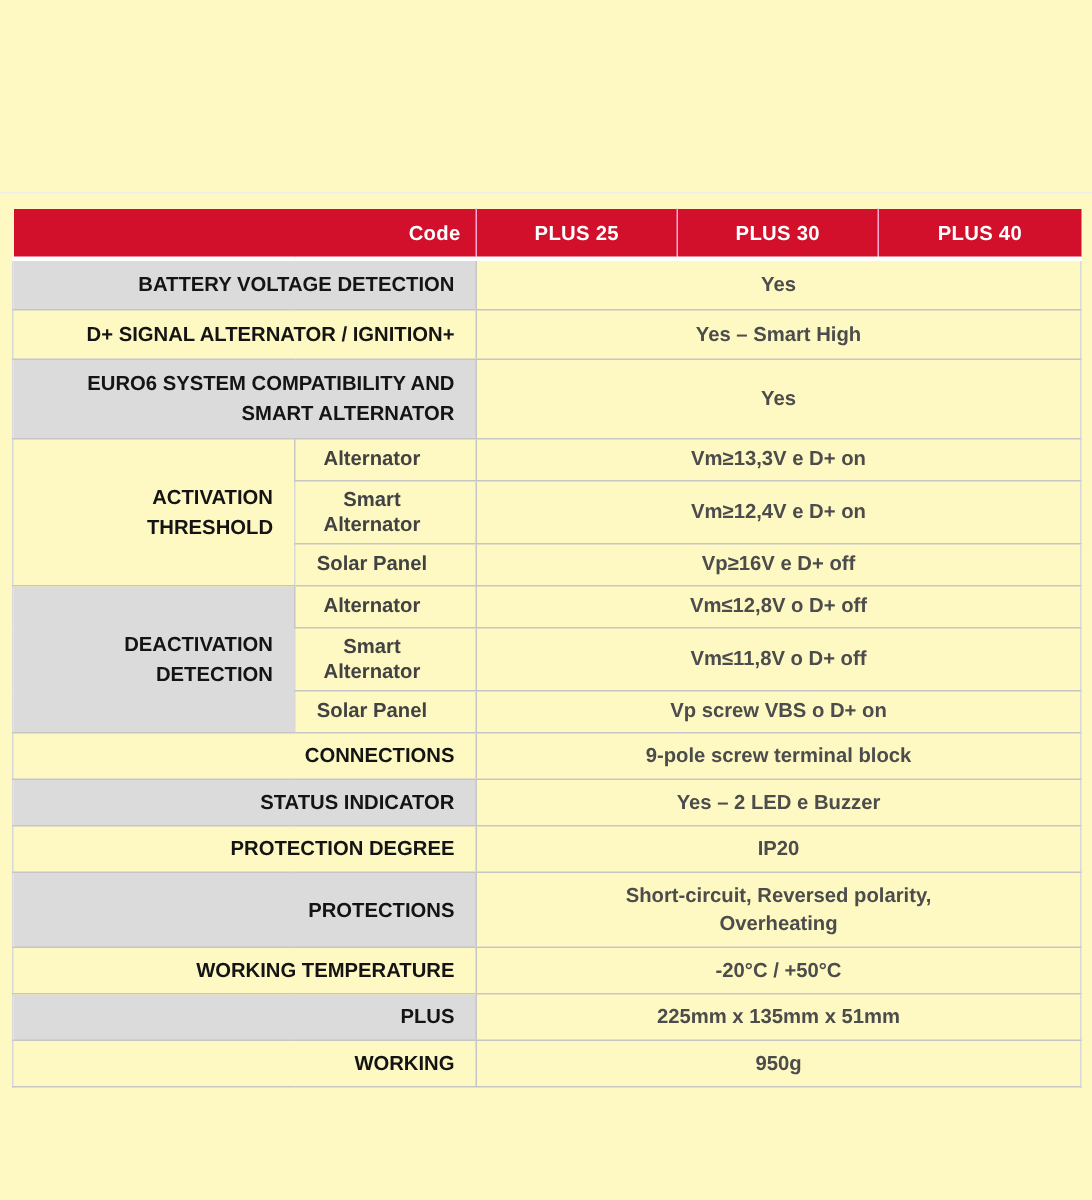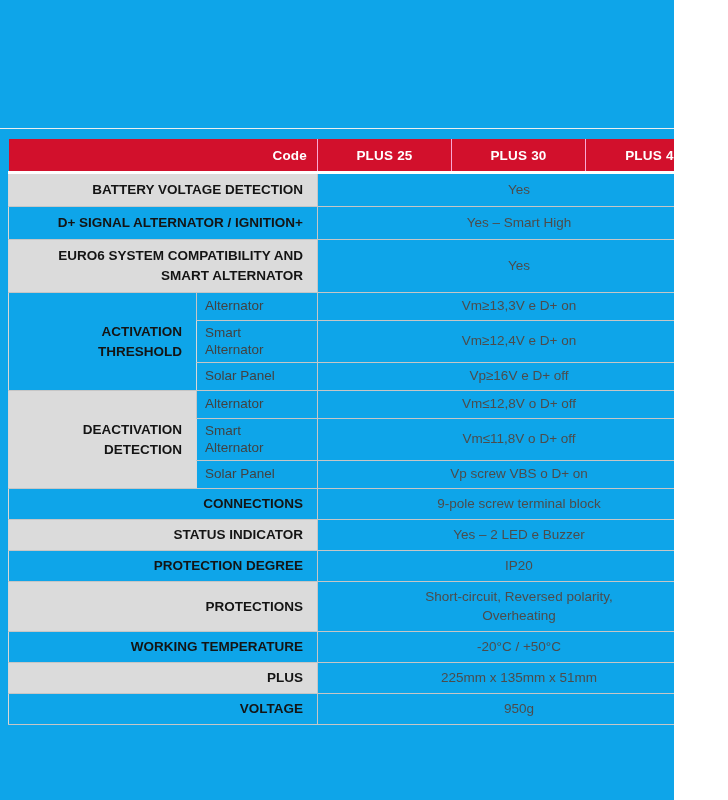--- a/index.html
+++ b/index.html
@@ -3,23 +3,23 @@
 <meta charset="utf-8">
 <style>
   html, body {
     margin: 0;
     padding: 0;
     background: #ffffff;
     font-family: "Liberation Sans", "DejaVu Sans", sans-serif;
   }
   .page {
     position: relative;
-    width: 674px;
+    width: 728px;
     height: 800px;
-    background: #0ea5e9;
+    background: #fef9c3;
     overflow: hidden;
   }
   .top-rule {
     position: absolute;
     top: 128px;
     left: 0;
     width: 728px;
     height: 1px;
     background: #ededed;
   }
@@ -30,20 +30,21 @@
     width: 712px;
     border-collapse: collapse;
     table-layout: fixed;
   }
   td, th {
     vertical-align: middle;
     font-size: 13.5px;
     padding: 2px 8px;
     white-space: pre-line;
     overflow: hidden;
+    font-weight: bold;
   }
   
   thead th {
     background: #d2102c;
     color: #ffffff;
     font-weight: bold;
     text-align: center;
     height: 28px;
     border-bottom: 3px solid #ffffff;
     letter-spacing: 0.2px;
@@ -63,21 +64,21 @@
   tbody tr > td:last-child  { border-right: 1px solid #d8d8d8; }
   td.lbl {
     font-weight: bold;
     text-align: right;
     color: #141414;
     padding-right: 14px;
     line-height: 1.45;
   }
   td.gray { background: #dbdbdb; }
   td.sub {
-    text-align: left;
+    text-align: center;
     color: #424242;
     padding-right: 26px;
     border-left: 1.5px solid #c6c6c6;
     line-height: 1.2;
   }
   td.val {
     text-align: center;
     color: #4c4c4c;
     border-left: 1.5px solid #c6c6c6;
     line-height: 1.35;
@@ -187,18 +188,18 @@
         <td class="lbl" colspan="2">WORKING TEMPERATURE</td>
         <td class="val" colspan="3">-20°C / +50°C</td>
       </tr>
 
       <tr class="h26">
         <td class="lbl gray" colspan="2">PLUS</td>
         <td class="val" colspan="3">225mm x 135mm x 51mm</td>
       </tr>
 
       <tr class="h26">
-        <td class="lbl" colspan="2">VOLTAGE</td>
+        <td class="lbl" colspan="2">WORKING</td>
         <td class="val" colspan="3">950g</td>
       </tr>
     </tbody>
   </table>
 </div>
 
 </body></html>

